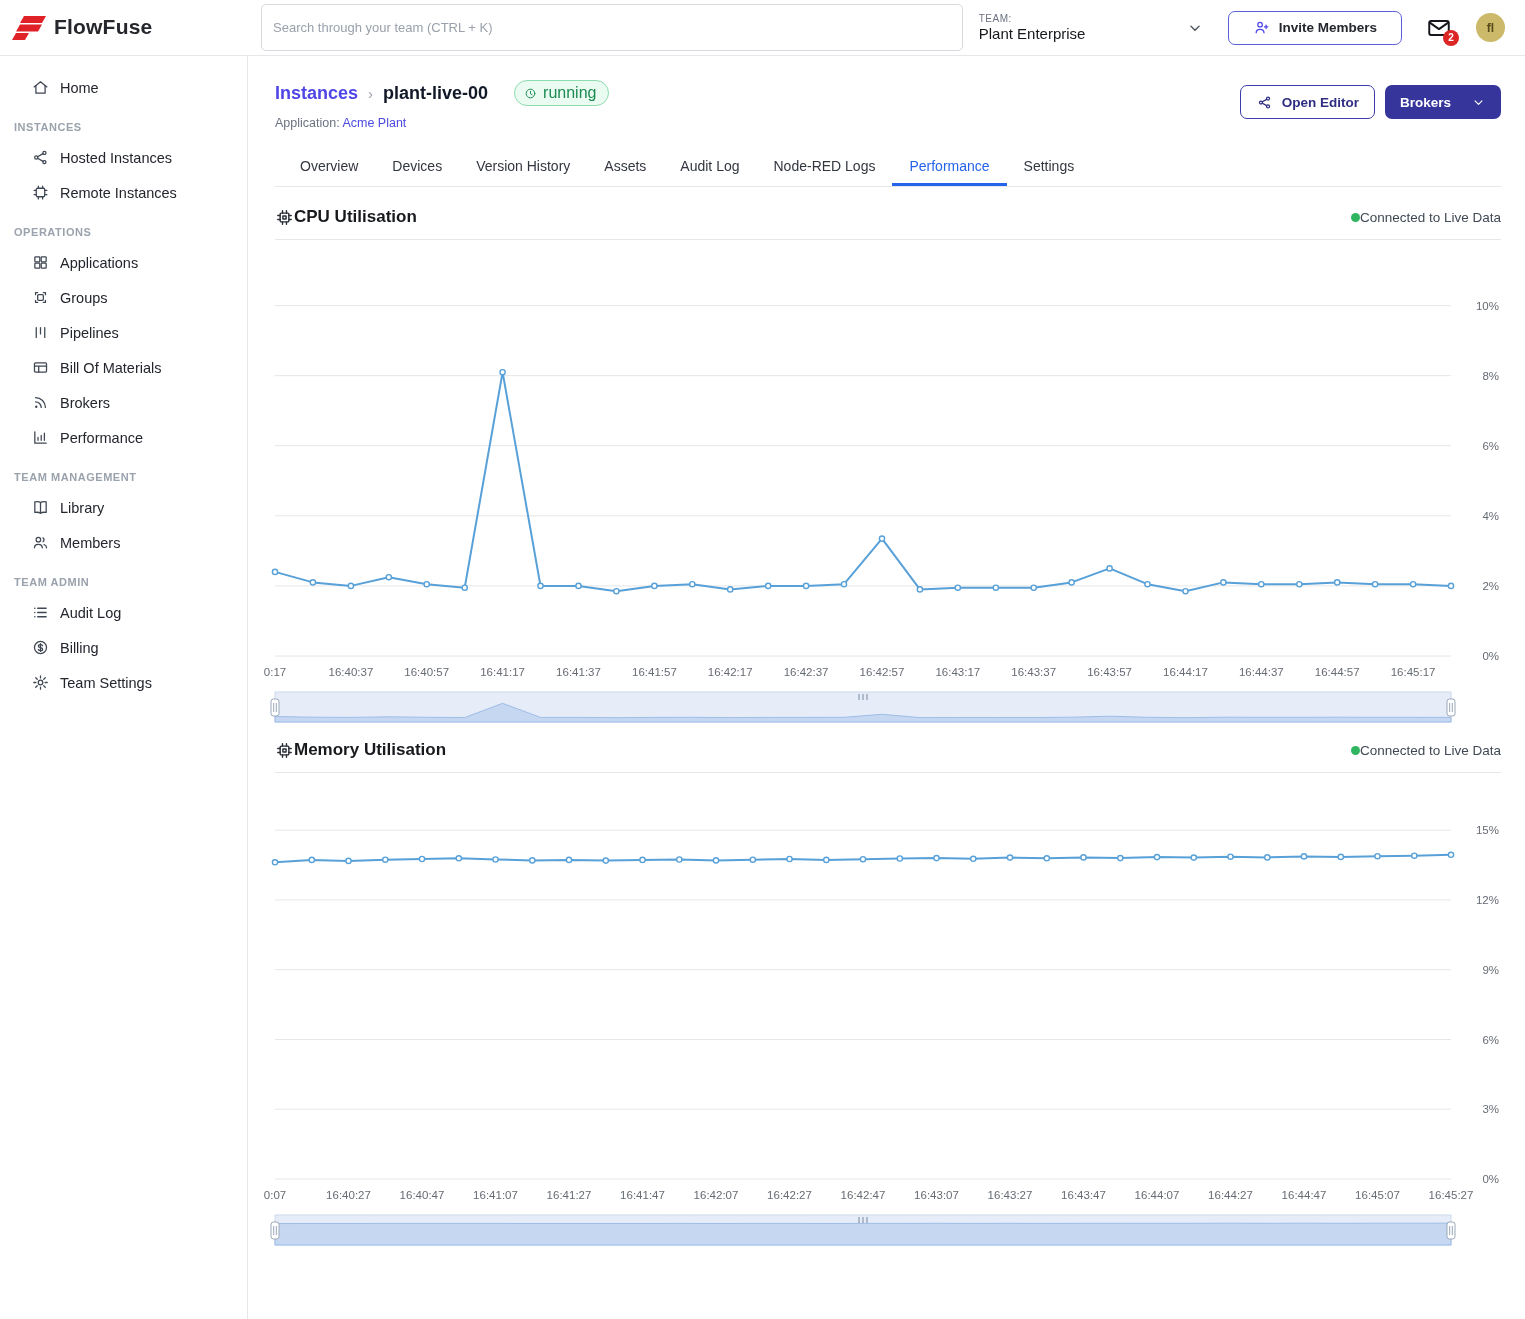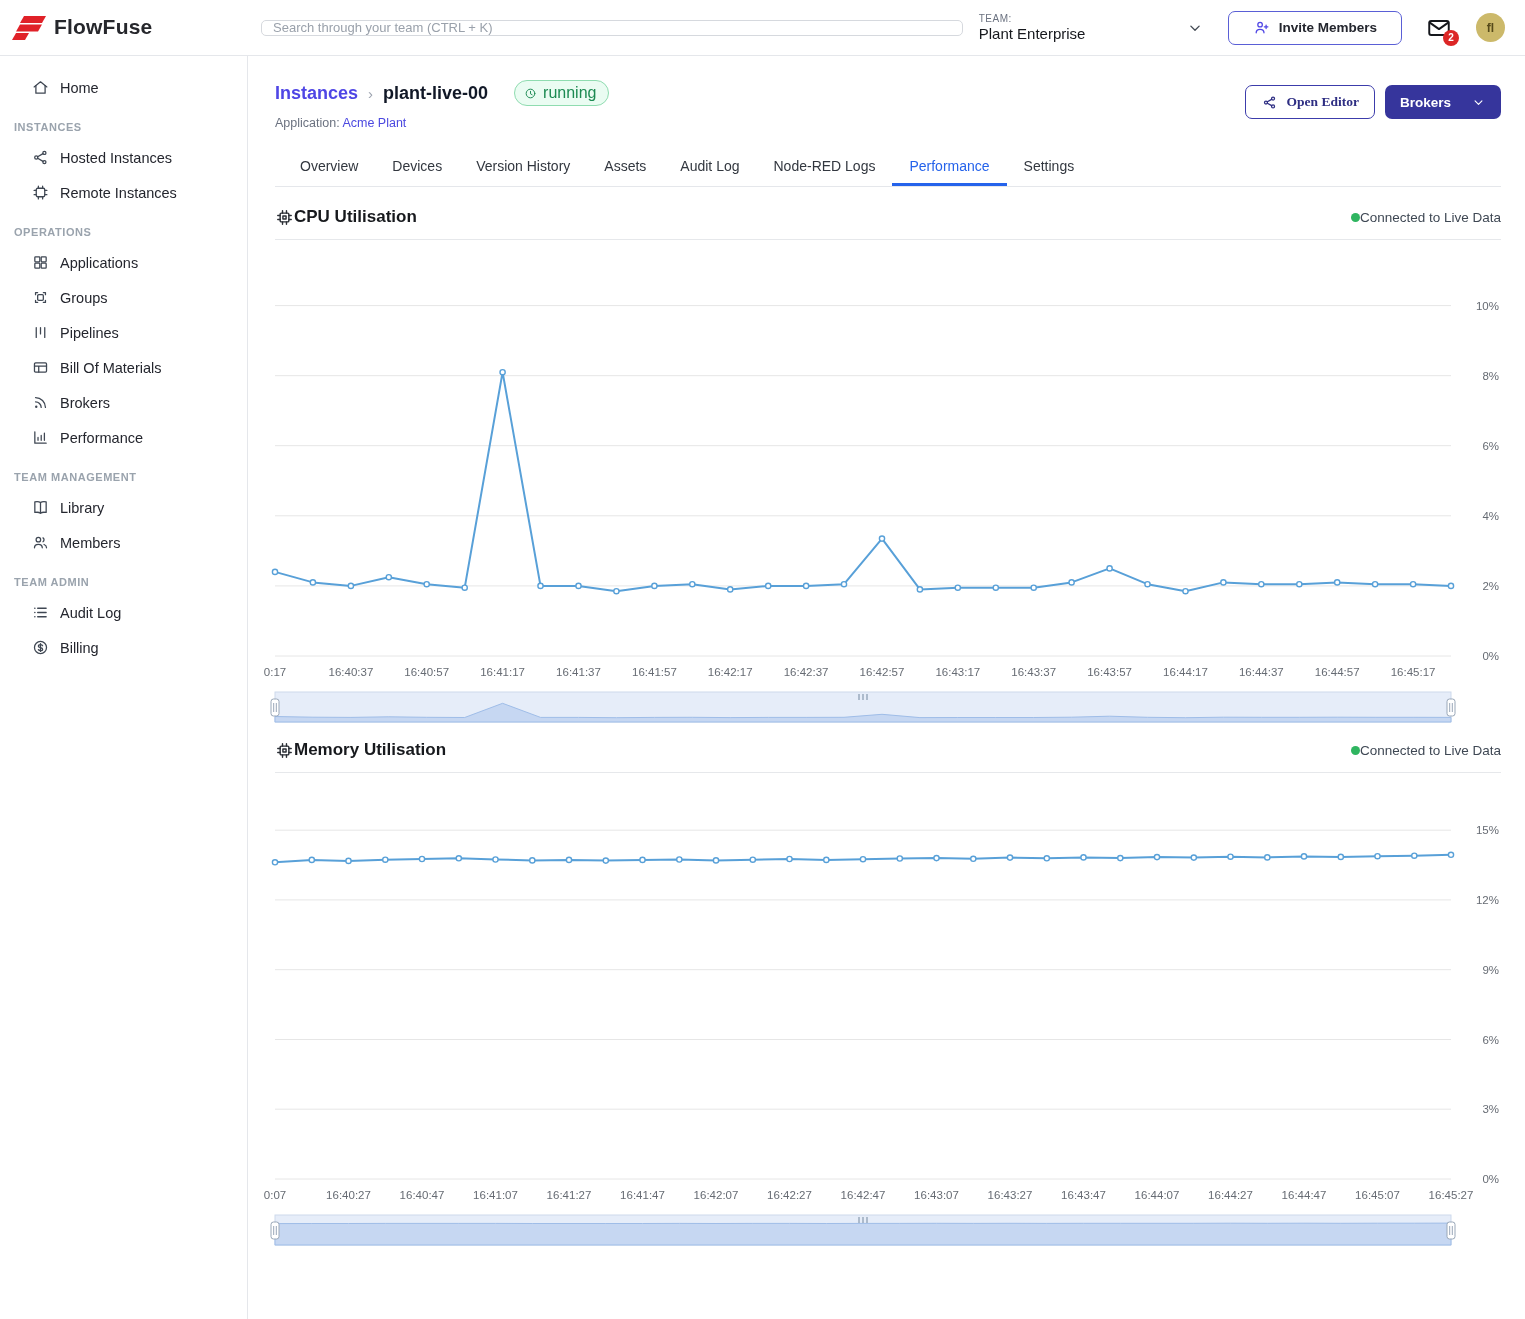--- a/index.html
+++ b/index.html
@@ -4,21 +4,21 @@
 <title>FlowFuse</title>
 <style>
   *{margin:0;padding:0;box-sizing:border-box}
   html,body{width:1525px;background:#fff;color:#1f2937;font-family:"Liberation Sans",sans-serif}
   body{height:1319px;overflow:hidden}
   svg{display:block}
   
   .topbar{display:flex;align-items:center;height:56px;border-bottom:1px solid #e5e7eb;padding-right:20px}
   .logo{flex:0 0 248px;display:flex;align-items:flex-start;gap:8px;padding-left:12px;cursor:pointer}
   .logo-text{font-size:21px;font-weight:800;color:#26272c;letter-spacing:.2px}
-  .search-input{width:702px;height:16px;border:1px solid #d6d9de;border-radius:5px;padding:0 11px;font-size:13px;color:#0f766e;margin-left:13px;outline:none;font-family:inherit}
+  .search-input{width:702px;height:47px;border:1px solid #d6d9de;border-radius:5px;padding:0 11px;font-size:13px;color:#0f766e;margin-left:13px;outline:none;font-family:inherit}
   .search-input::placeholder{color:#9aa1ab}
   .top-right{margin-left:auto;display:flex;align-items:center;gap:24px}
   .team-select{display:flex;align-items:center;justify-content:space-between;width:225px;cursor:pointer}
   .team-label{font-size:10px;color:#6b7280;letter-spacing:.05em}
   .team-name{font-size:15px;color:#16181d;margin-top:1px}
   .btn-invite{display:flex;align-items:center;gap:9px;height:34px;padding:0 24px;border:1.4px solid #5a5fd6;border-radius:7px;background:#fff;font-size:13.5px;font-weight:700;color:#24262e;cursor:pointer;font-family:inherit}
   .btn-invite .ic{color:#4f46e5}
   .mail{position:relative;cursor:pointer;color:#15171c}
   .mail-badge{position:absolute;right:-7px;bottom:-5px;min-width:16px;height:16px;border-radius:8px;background:#dc2626;color:#fff;font-size:10px;font-weight:700;display:flex;align-items:center;justify-content:center;padding:0 4px}
   .avatar{width:29px;height:29px;border-radius:50%;background:#ccb96a;color:#564a19;font-size:12px;font-weight:700;display:flex;align-items:center;justify-content:center;cursor:pointer}
@@ -33,21 +33,21 @@
   .page-head{display:flex;justify-content:space-between;padding-top:24px}
   .crumbs{display:flex;align-items:center;gap:10px}
   .crumb-root{font-size:18px;font-weight:700;color:#4f46e5;cursor:pointer}
   .crumb-sep{color:#9ca3af;font-size:15px}
   .crumb-name{font-size:18px;font-weight:700;color:#111827}
   .badge-running{display:flex;align-items:center;gap:6px;border:1px solid #8fdcb0;background:#eafcf2;color:#1c8a52;font-size:16px;border-radius:999px;padding:3px 12px 3px 9px;margin-left:16px}
   .badge-running .ic{color:#1c8a52;display:flex}
   .app-line{margin-top:10px;font-size:12.5px;color:#6b7280}
   .app-link{color:#4c49e0;cursor:pointer}
   .head-buttons{display:flex;gap:10px;padding-top:5px}
-  .btn-open{display:flex;align-items:center;gap:9px;height:34px;padding:0 15px;border:1.5px solid #3c3cab;border-radius:7px;background:#fff;color:#2e2e83;font-size:13.5px;font-weight:700;cursor:pointer;font-family:Liberation Serif, serif}
+  .btn-open{display:flex;align-items:center;gap:9px;height:34px;padding:0 15px;border:1.5px solid #3c3cab;border-radius:7px;background:#fff;color:#2e2e83;font-size:13.5px;font-weight:700;cursor:pointer;font-family:Liberation Sans, sans-serif}
   .btn-actions{display:flex;align-items:center;gap:20px;height:34px;padding:0 15px;border:none;border-radius:7px;background:#36359c;color:#fff;font-size:13.5px;font-weight:700;cursor:pointer;font-family:inherit}
   
   .tabs{display:flex;margin-top:18px;border-bottom:1px solid #e5e7eb;padding-left:8px}
   .tab{padding:10px 17px 9px;font-size:14px;color:#32373f;cursor:pointer;border-bottom:3px solid transparent}
   .tab.active{color:#2563eb;border-bottom-color:#2563eb}
   
   .chart-sec{margin-top:20px}
   .sec-head{display:flex;justify-content:space-between;align-items:center}
   .sec-title{display:flex;align-items:center;color:#17191d}
   .sec-title .ic{color:#2b2f36;display:flex}
@@ -226,20 +226,29 @@
         <span>Audit Log</span>
       </div>
       <div class="side-item">
         <span class="ic">
           <svg width="17" height="17" viewBox="0 0 24 24" fill="none" stroke="currentColor" stroke-width="1.8" stroke-linecap="round" stroke-linejoin="round">
             <circle cx="12" cy="12" r="8.5"></circle>
             <path d="M15 9.5c-.6-1-1.6-1.5-3-1.5-1.8 0-3 .9-3 2.2 0 2.8 6 1.4 6 4.1 0 1.3-1.2 2.2-3 2.2-1.4 0-2.4-.5-3-1.5M12 6.5v11"></path>
           </svg>
         </span>
         <span>Billing</span>
+      </div>
+      <div class="side-item">
+        <span class="ic">
+          <svg width="17" height="17" viewBox="0 0 24 24" fill="none" stroke="currentColor" stroke-width="1.8" stroke-linecap="round" stroke-linejoin="round">
+            <circle cx="12" cy="12" r="3.2"></circle>
+            <path d="M12 2.5v3M12 18.5v3M2.5 12h3M18.5 12h3M5.3 5.3l2.1 2.1M16.6 16.6l2.1 2.1M18.7 5.3l-2.1 2.1M7.4 16.6l-2.1 2.1"></path>
+          </svg>
+        </span>
+        <span>Team Settings</span>
       </div>
     </nav>
 
   <main class="content">
     <div class="page-head">
       <div>
         <div class="crumbs">
           <span class="crumb-root">Instances</span>
           <span class="crumb-sep">›</span>
           <span class="crumb-name">plant-live-00</span>

